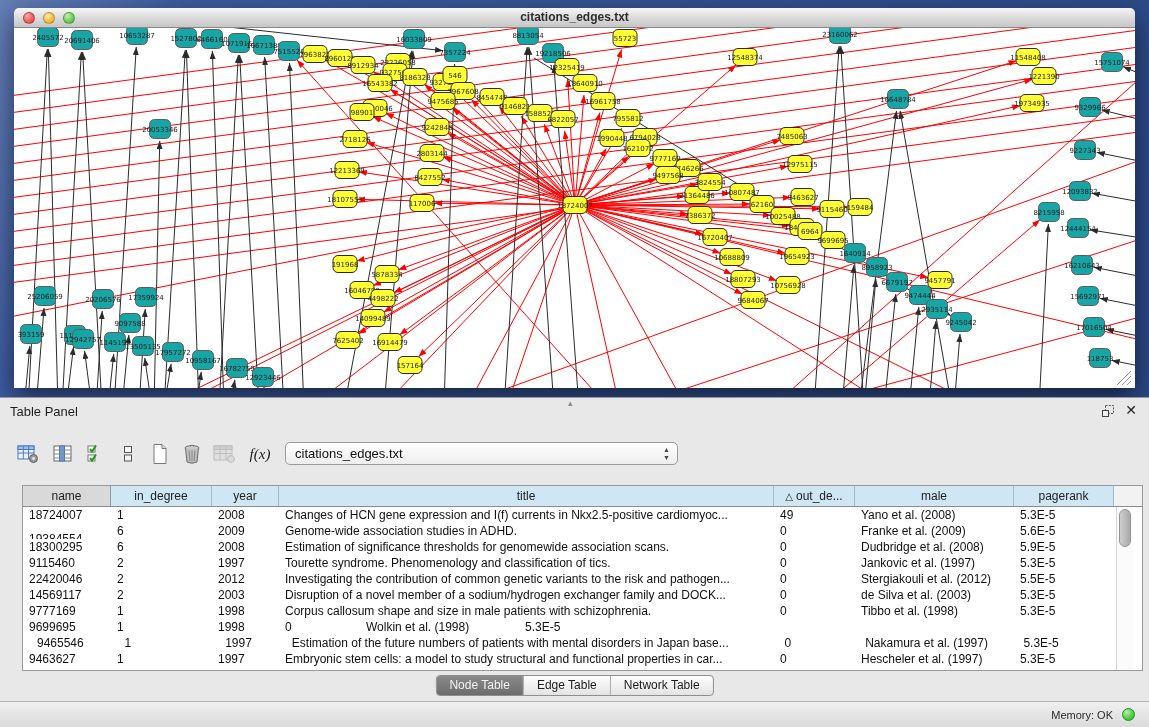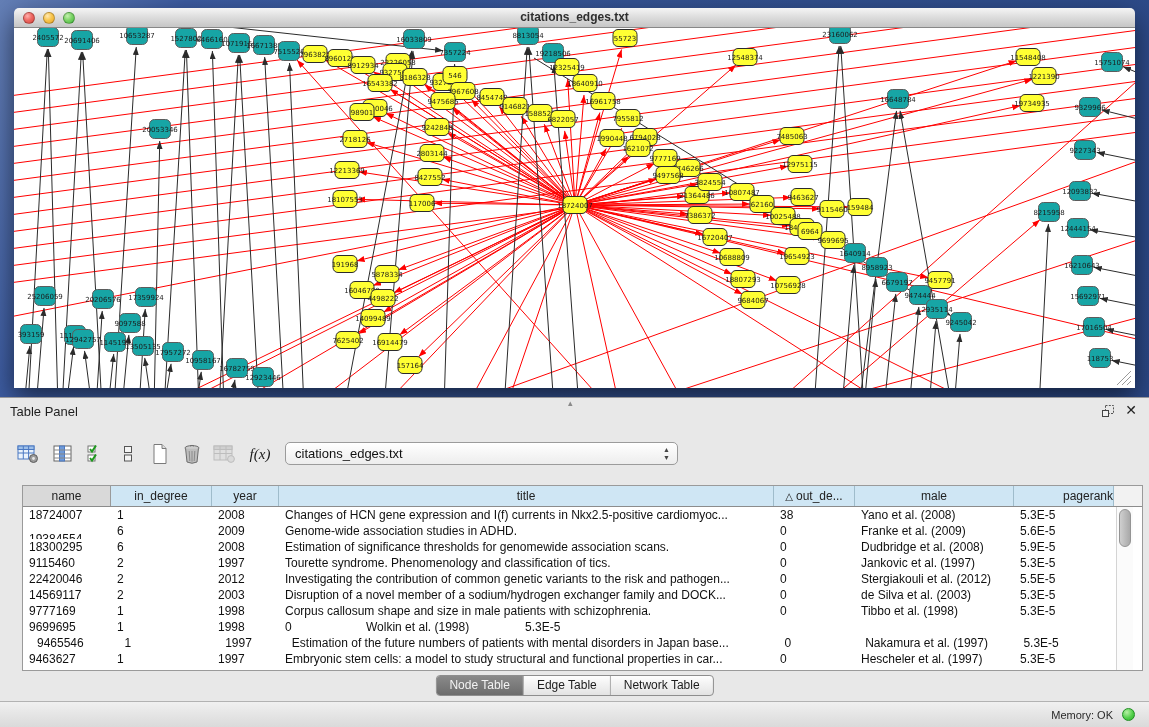--- a/index.html
+++ b/index.html
@@ -799,29 +799,29 @@
   </div>
 
   <div class="tp-table">
     <div class="thead" id="thead">
         <div class="th gray" style="width: 88px;">name</div>
         <div class="th" style="width: 101px;">in_degree</div>
         <div class="th" style="width: 67px;">year</div>
         <div class="th" style="width: 495px;">title</div>
         <div class="th" style="width: 81px;"><span class="sortglyph">△</span>out_de...</div>
         <div class="th" style="width: 159px;">male</div>
-        <div class="th" style="width: 100px; text-align: right;">pagerank</div>
+        <div class="th" style="width: 100px;">pagerank</div>
       </div>
     <div class="tbody" id="tbody">
         <div class="tr">
           <div class="td" style="width: 88px;">18724007</div>
           <div class="td" style="width: 101px;">1</div>
           <div class="td" style="width: 67px;">2008</div>
           <div class="td" style="width: 495px;">Changes of HCN gene expression and I(f) currents in Nkx2.5-positive cardiomyoc...</div>
-          <div class="td" style="width: 81px;">38</div>
+          <div class="td" style="width: 81px;">49</div>
           <div class="td" style="width: 159px;">Yano et al. (2008)</div>
           <div class="td" style="width: 100px;">5.3E-5</div>
         </div>
         <div class="tr">
           <div class="td" style="width: 88px; margin-top: 8px;">19384554</div>
           <div class="td" style="width: 101px;">6</div>
           <div class="td" style="width: 67px;">2009</div>
           <div class="td" style="width: 495px;">Genome-wide association studies in ADHD.</div>
           <div class="td" style="width: 81px;">0</div>
           <div class="td" style="width: 159px;">Franke et al. (2009)</div>

